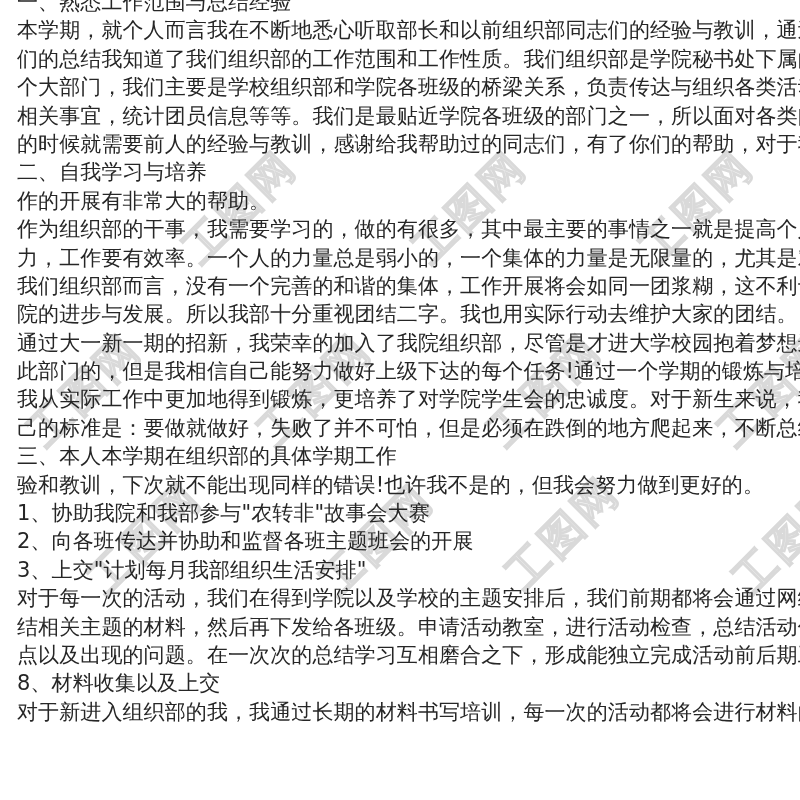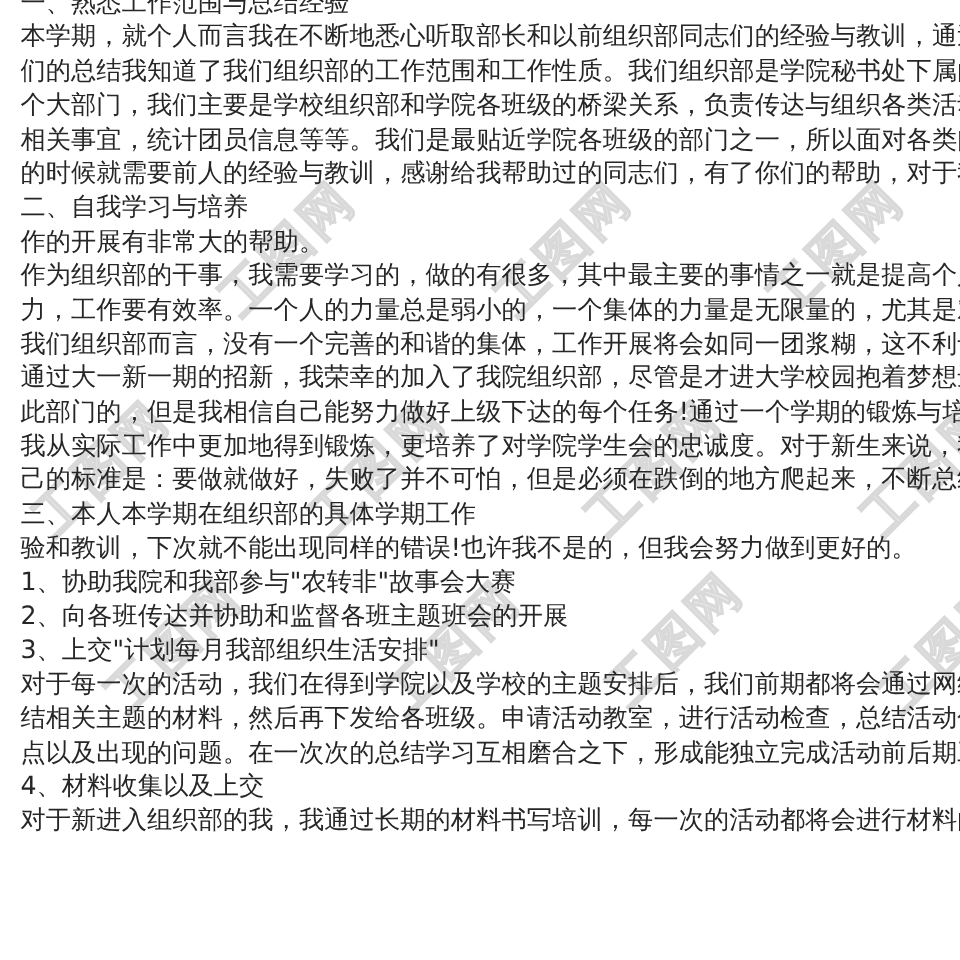--- a/index.html
+++ b/index.html
@@ -74,28 +74,29 @@
       <div class="line">本学期，就个人而言我在不断地悉心听取部长和以前组织部同志们的经验与教训，通过他</div>
       <div class="line">们的总结我知道了我们组织部的工作范围和工作性质。我们组织部是学院秘书处下属的一</div>
       <div class="line">个大部门，我们主要是学校组织部和学院各班级的桥梁关系，负责传达与组织各类活动的</div>
       <div class="line">相关事宜，统计团员信息等等。我们是最贴近学院各班级的部门之一，所以面对各类问题</div>
       <div class="line">的时候就需要前人的经验与教训，感谢给我帮助过的同志们，有了你们的帮助，对于我工</div>
       <div class="line">二、自我学习与培养</div>
       <div class="line">作的开展有非常大的帮助。</div>
       <div class="line">作为组织部的干事，我需要学习的，做的有很多，其中最主要的事情之一就是提高个人能</div>
       <div class="line">力，工作要有效率。一个人的力量总是弱小的，一个集体的力量是无限量的，尤其是对于</div>
       <div class="line">我们组织部而言，没有一个完善的和谐的集体，工作开展将会如同一团浆糊，这不利于学</div>
+      <div class="line">院的进步与发展。所以我部十分重视团结二字。我也用实际行动去维护大家的团结。</div>
       <div class="line">通过大一新一期的招新，我荣幸的加入了我院组织部，尽管是才进大学校园抱着梦想进入</div>
       <div class="line">此部门的，但是我相信自己能努力做好上级下达的每个任务!通过一个学期的锻炼与培养，</div>
       <div class="line">我从实际工作中更加地得到锻炼，更培养了对学院学生会的忠诚度。对于新生来说，我自</div>
       <div class="line">己的标准是：要做就做好，失败了并不可怕，但是必须在跌倒的地方爬起来，不断总结经</div>
       <div class="line">三、本人本学期在组织部的具体学期工作</div>
       <div class="line">验和教训，下次就不能出现同样的错误!也许我不是的，但我会努力做到更好的。</div>
       <div class="line">1、协助我院和我部参与"农转非"故事会大赛</div>
       <div class="line">2、向各班传达并协助和监督各班主题班会的开展</div>
       <div class="line">3、上交"计划每月我部组织生活安排"</div>
       <div class="line">对于每一次的活动，我们在得到学院以及学校的主题安排后，我们前期都将会通过网络总</div>
       <div class="line">结相关主题的材料，然后再下发给各班级。申请活动教室，进行活动检查，总结活动优缺</div>
       <div class="line">点以及出现的问题。在一次次的总结学习互相磨合之下，形成能独立完成活动前后期工作</div>
-      <div class="line">4、材料收集以及上交</div>
+      <div class="line">8、材料收集以及上交</div>
       <div class="line">对于新进入组织部的我，我通过长期的材料书写培训，每一次的活动都将会进行材料的整</div>
     </div>
 </div>
 
 </body></html>

